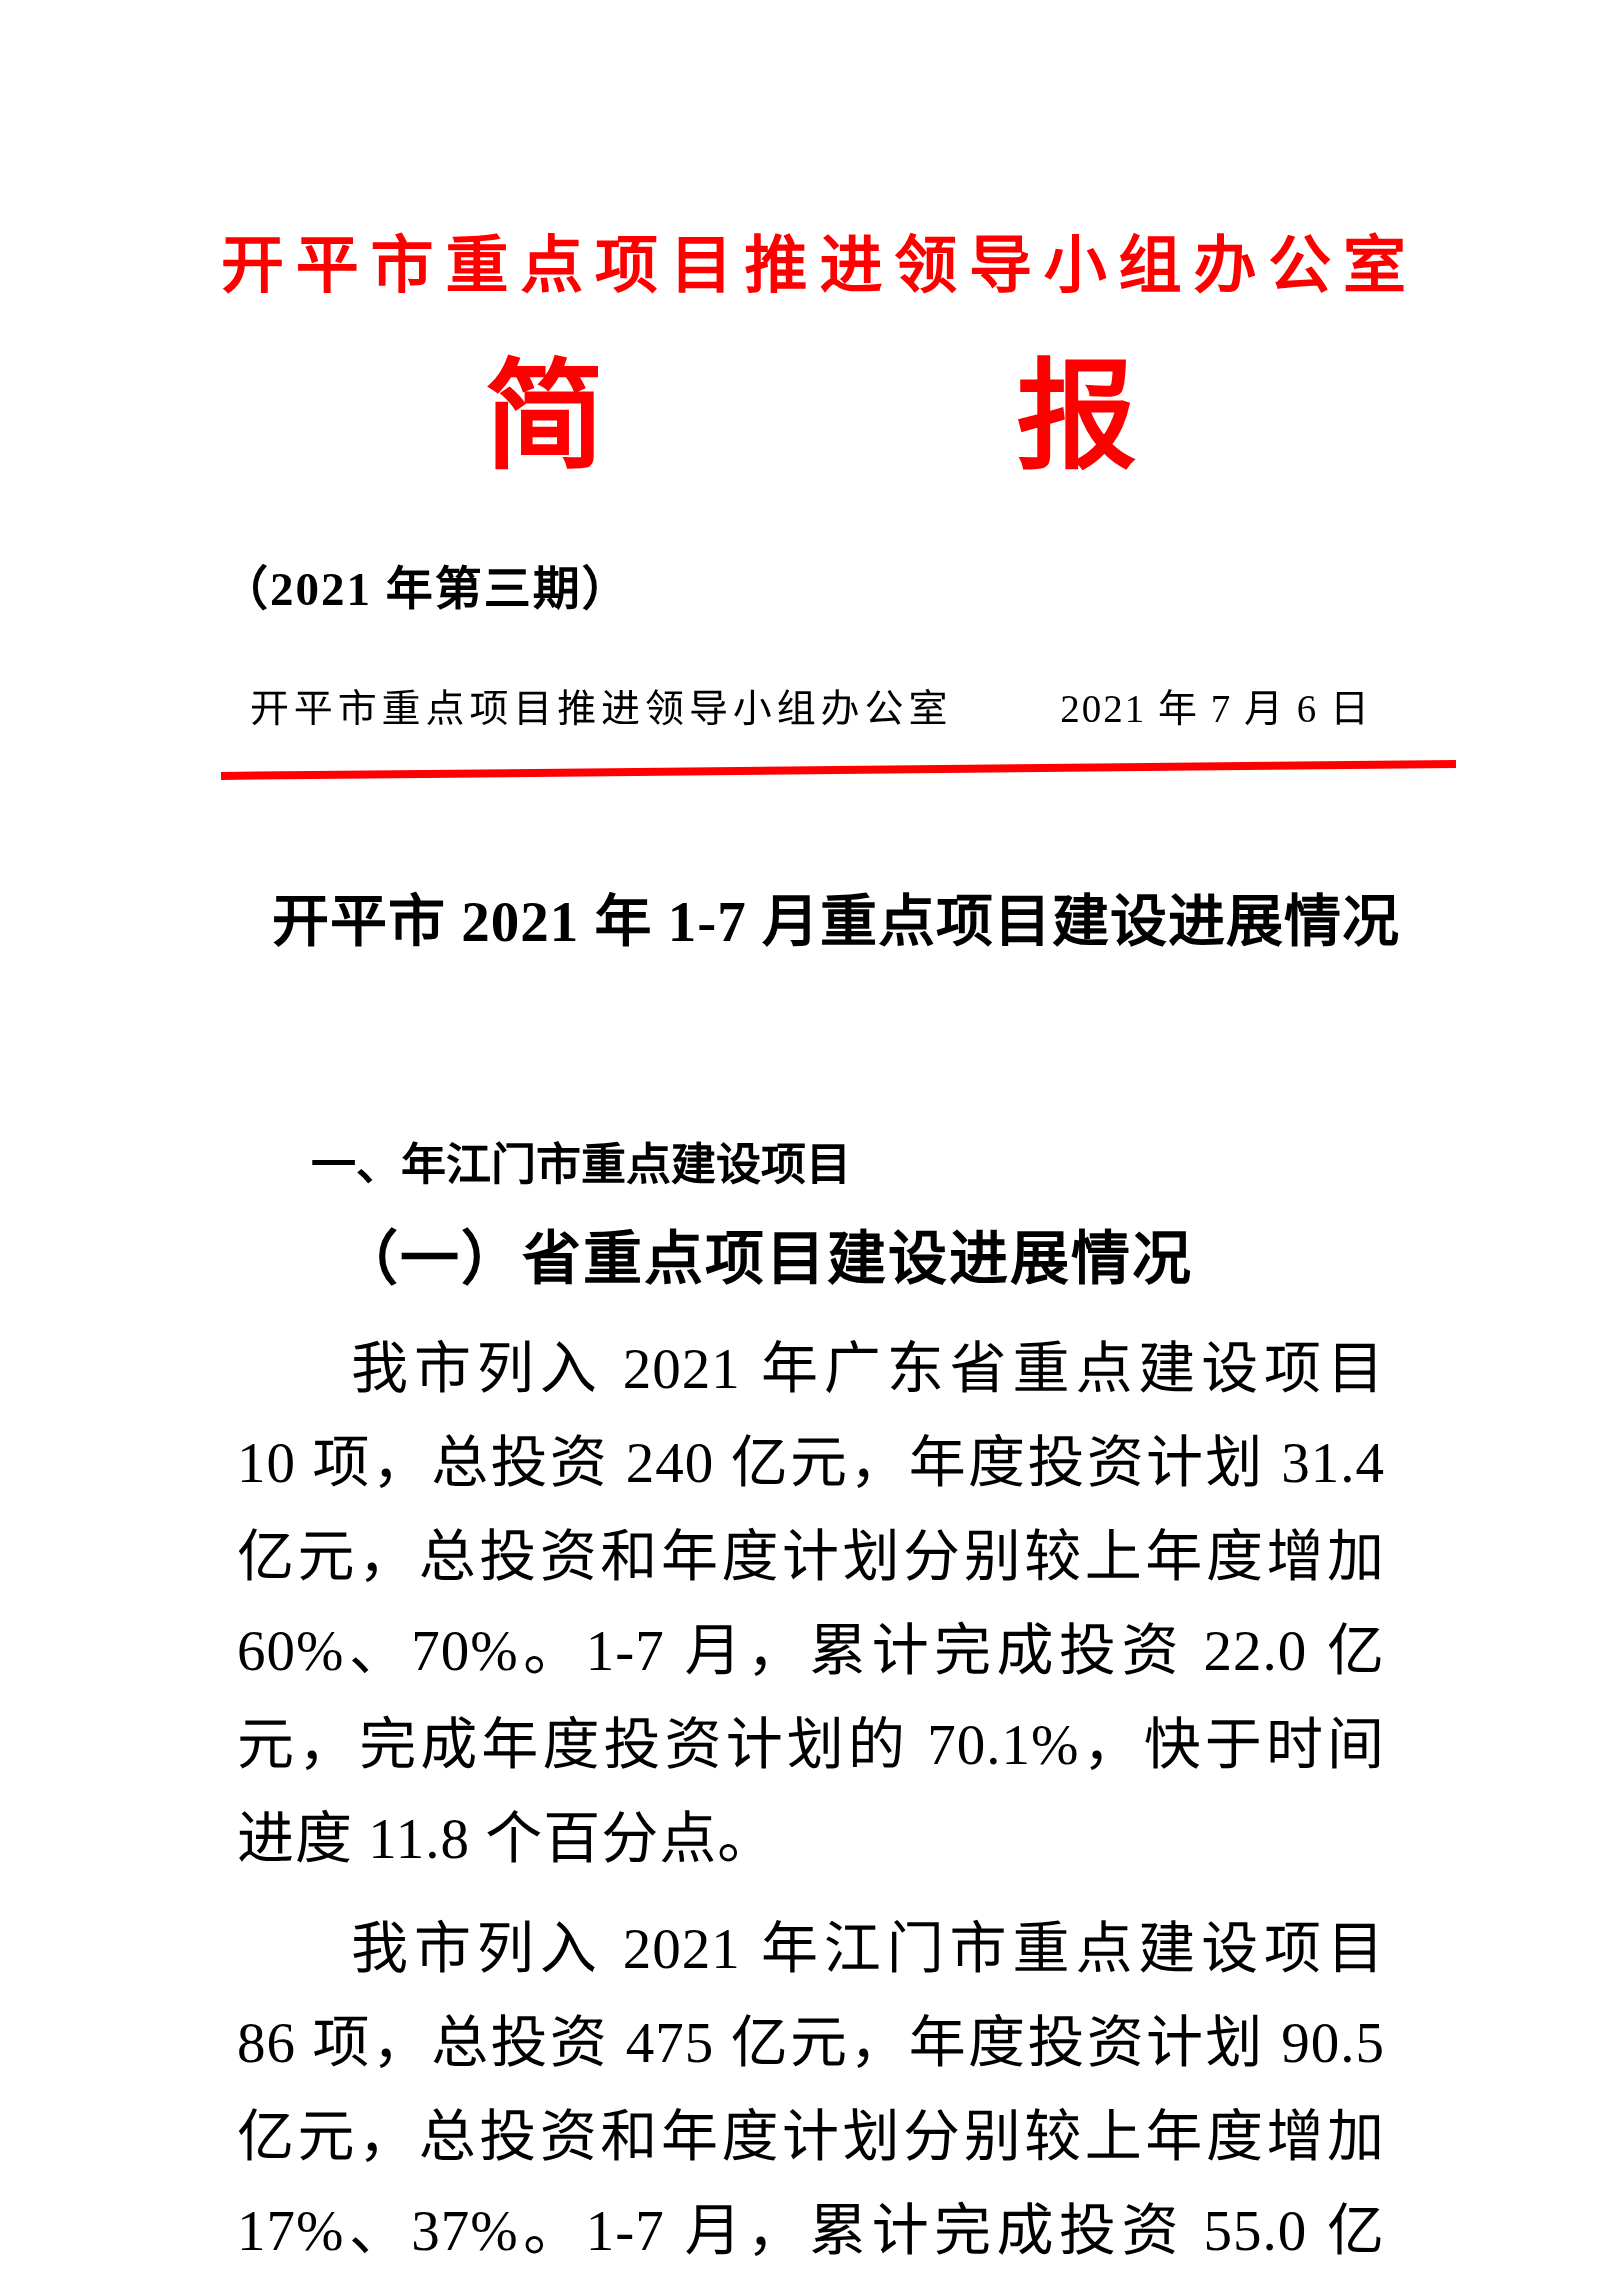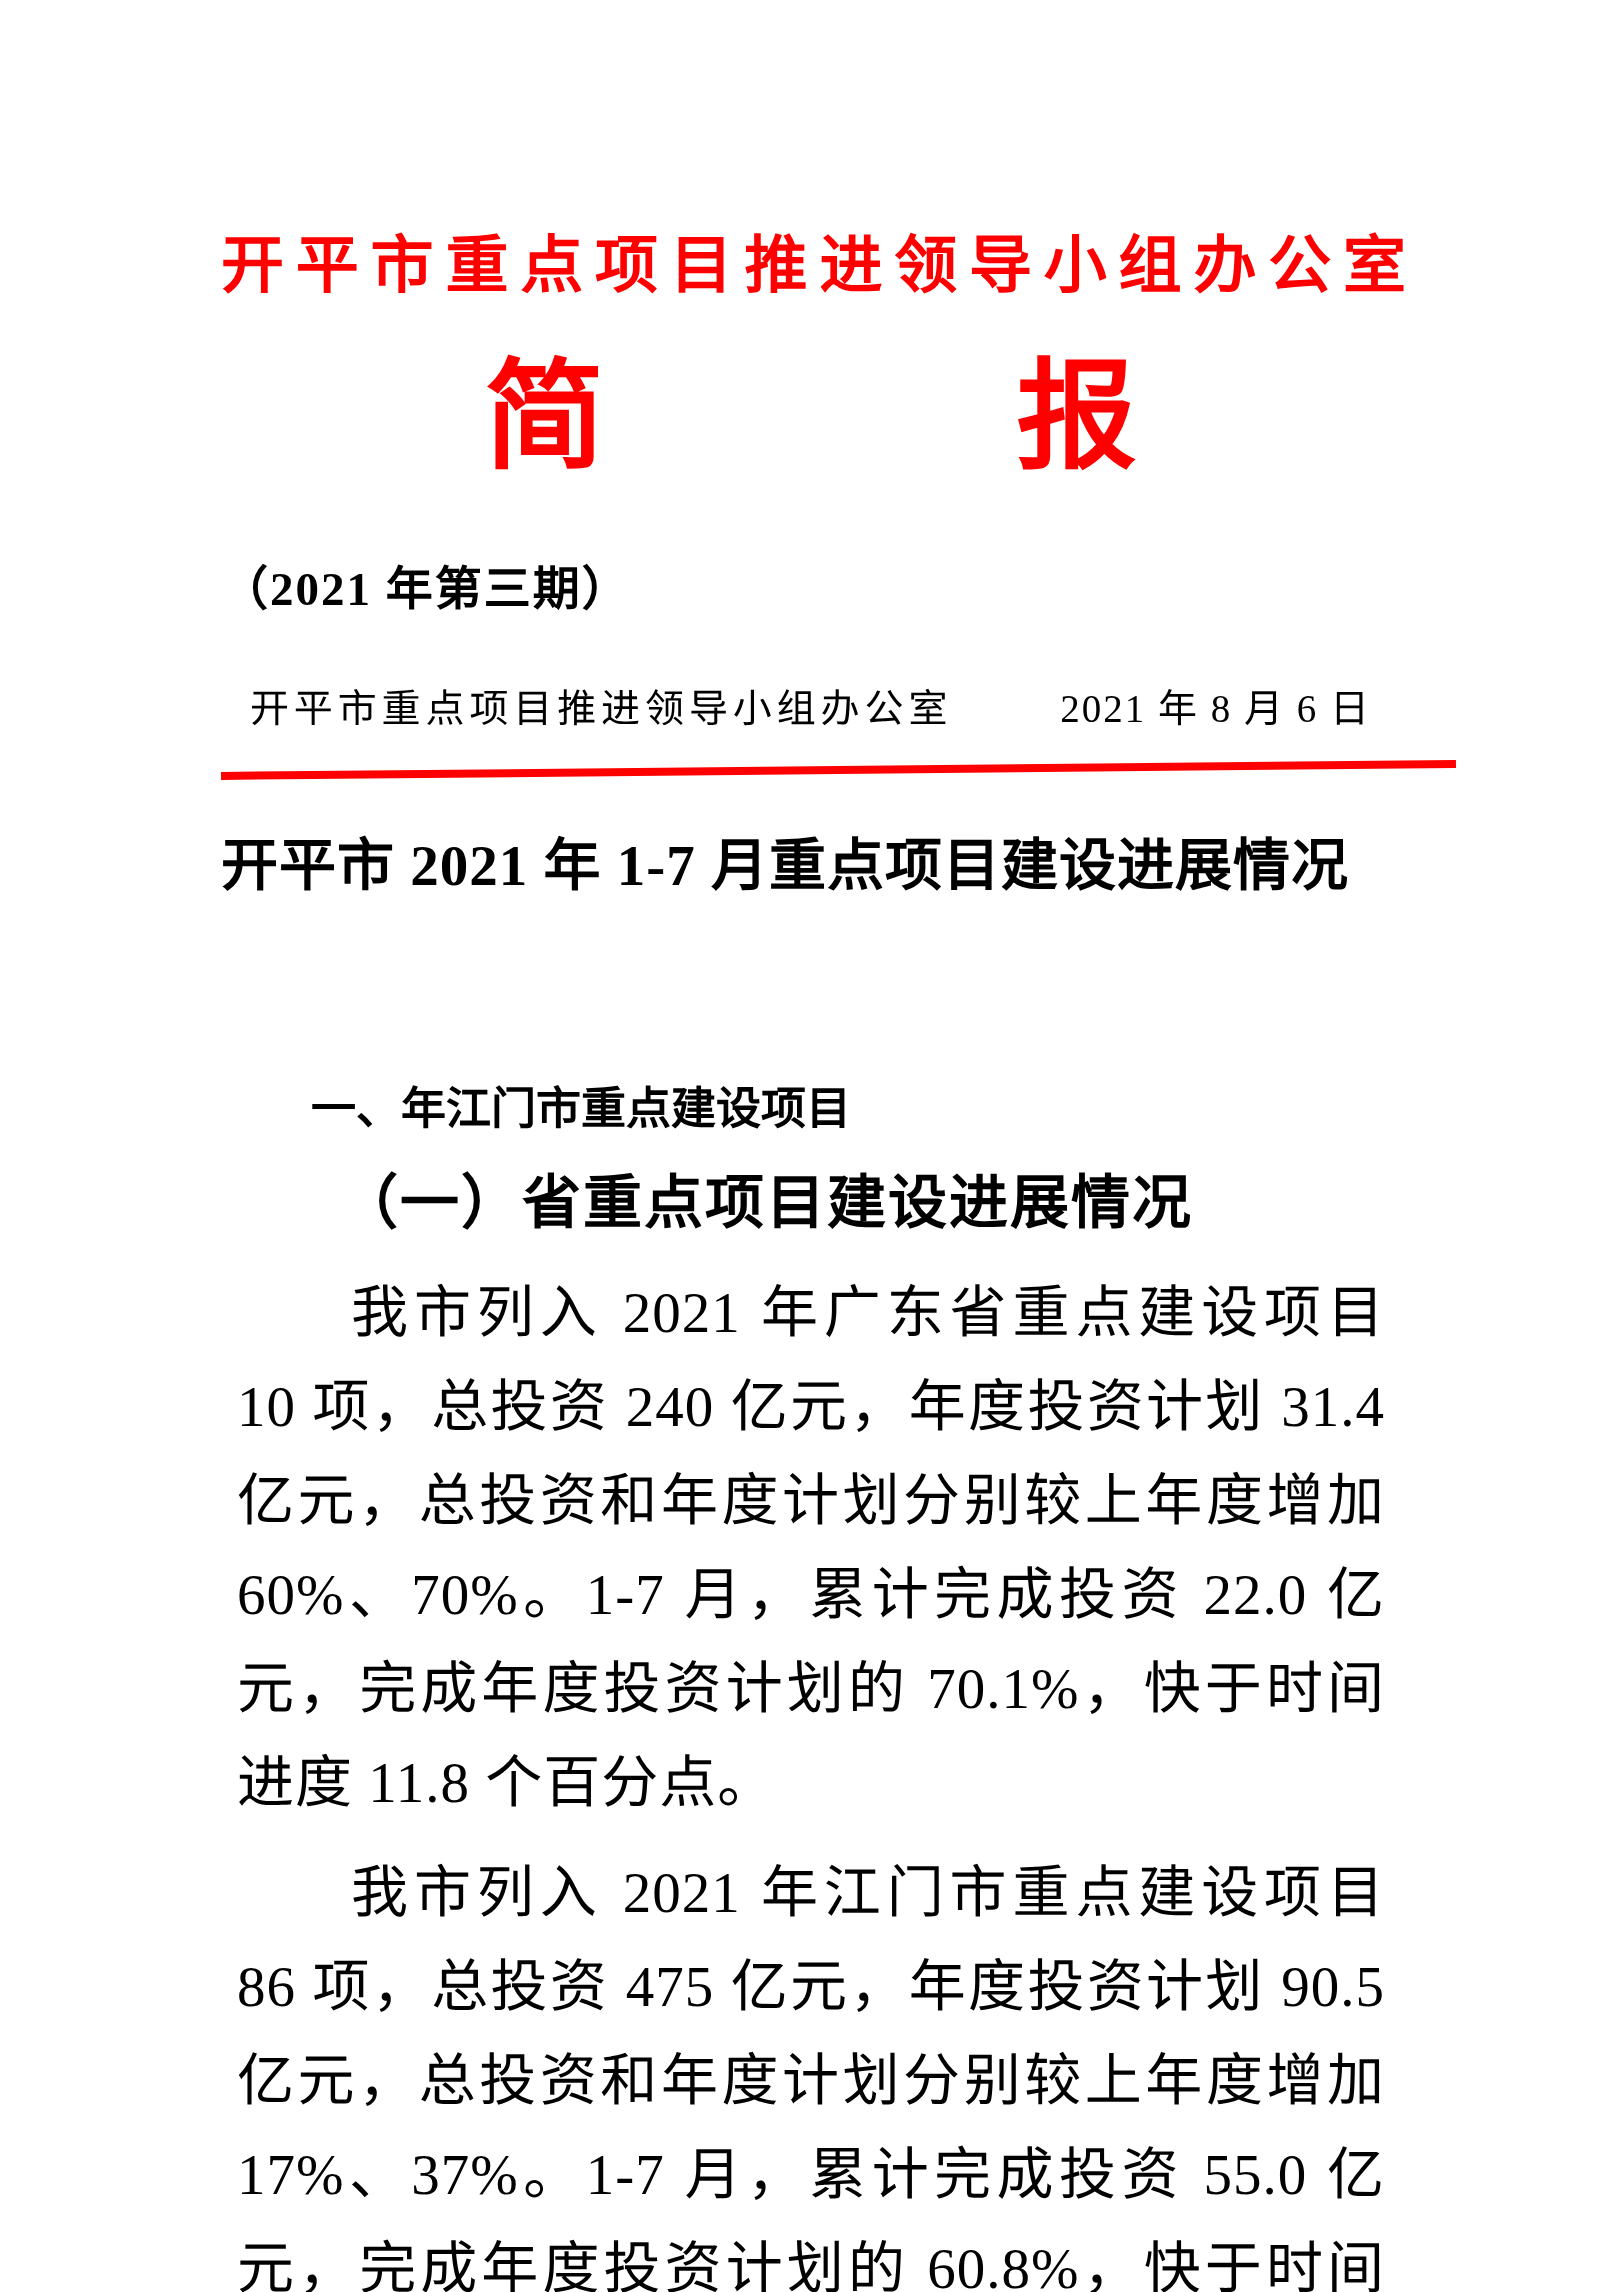--- a/index.html
+++ b/index.html
@@ -66,22 +66,22 @@
   .red-rule {
     margin: 30px auto 0 auto;
     width: 1235px;
     height: 7.8px;
     background: var(--accent);
     transform: rotate(-0.55deg);
   }
 
   
   .article-title {
-    margin: 54px 0 0 0;
-    text-align: left;
+    margin: 110px 0 0 0;
+    text-align: right;
     font-size: 57px;
     font-weight: bold;
     line-height: 1.35;
     letter-spacing: 1px;
     white-space: nowrap;
   }
 
   .article-body {
     margin-top: 157px;
     width: 1180px;
@@ -127,21 +127,21 @@
 
     <div class="bulletin-title">
       <span>简</span>
       <span>报</span>
     </div>
 
     <div class="issue-line">（2021 年第三期）</div>
 
     <div class="pub-line">
       <span class="publisher">开平市重点项目推进领导小组办公室</span>
-      <span class="pub-date">2021 年 8 月 6 日</span>
+      <span class="pub-date">2021 年 7 月 6 日</span>
     </div>
 
     <div class="red-rule"></div>
   </header>
 
   <main>
     <h1 class="article-title">开平市 2021 年 1-7 月重点项目建设进展情况</h1>
 
     <div class="article-body">
       <h2 class="h-hei">一、年江门市重点建设项目</h2>

